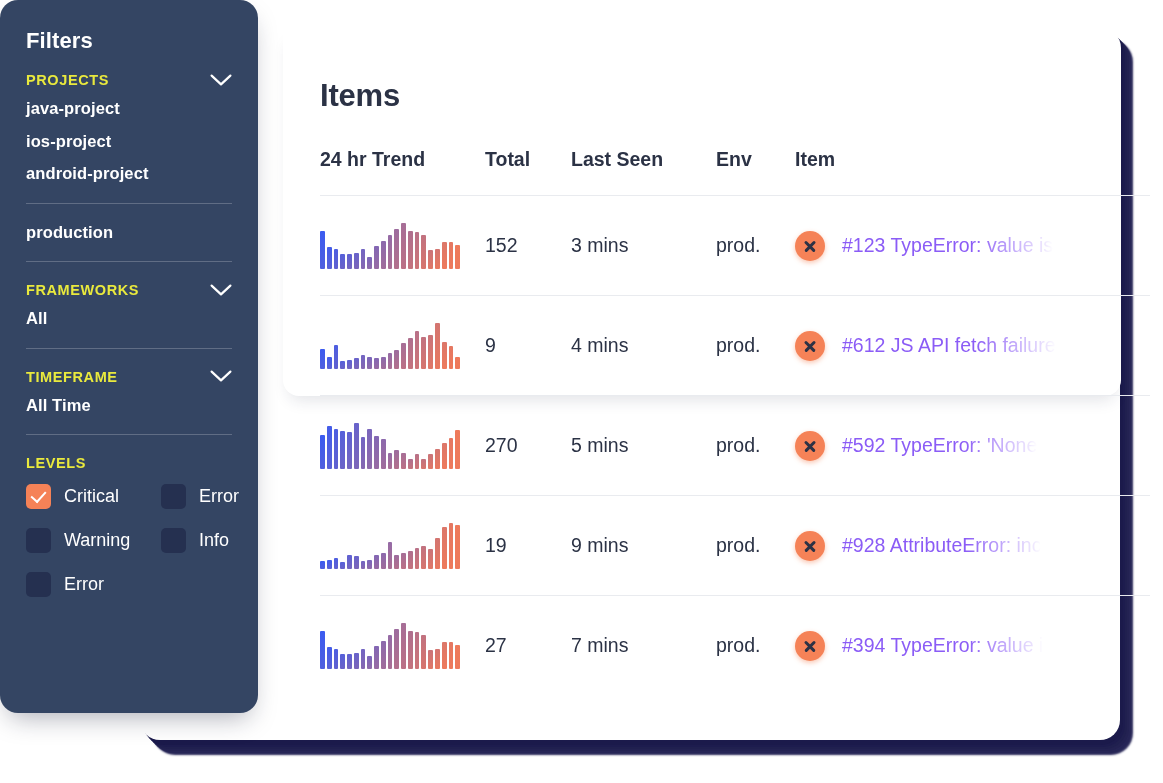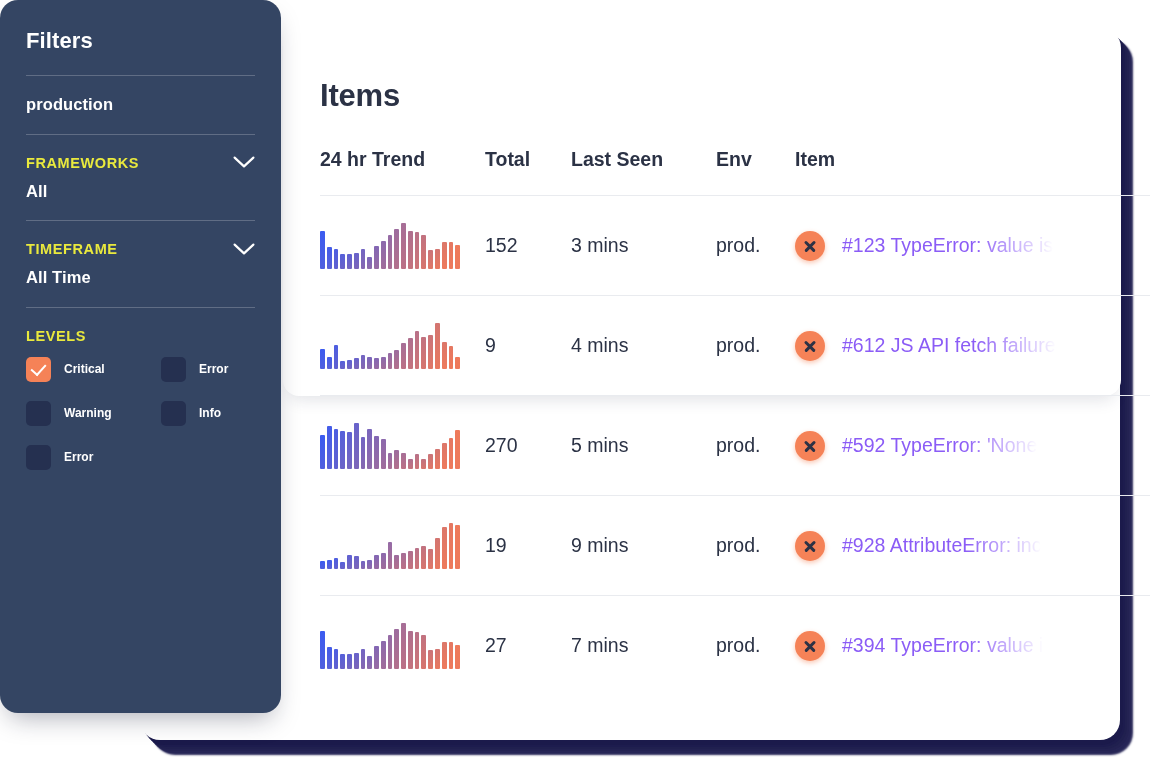--- a/index.html
+++ b/index.html
@@ -60,21 +60,21 @@
     background: #ffffff;
     box-shadow: 0 10px 16px -6px rgba(30,38,70,0.13);
     z-index: 3;
   }
 
   
   .sidebar {
     position: absolute;
     left: 0;
     top: 0;
-    width: 281px;
+    width: 258px;
     height: 713px;
     background: #344563;
     border-radius: 18px;
     z-index: 6;
     box-shadow: 0 12px 26px -8px rgba(20,24,50,0.35);
   }
   .sidebar-inner {
     padding: 20px 26px 0 26px;
   }
   .filters-title {
@@ -149,22 +149,22 @@
     left: 8px;
     top: 4px;
     width: 7px;
     height: 12px;
     border: solid #ffffff;
     border-width: 0 2.6px 2.6px 0;
     transform: rotate(42deg);
   }
   .level-label {
     color: #ffffff;
-    font-size: 12px;
-    font-weight: bold;
+    font-size: 18px;
+    font-weight: normal;
   }
 
   
   .main {
     position: absolute;
     left: 283px;
     top: 28px;
     width: 880px;
     height: 712px;
     z-index: 4;
@@ -484,20 +484,33 @@
             </tr>
           </tbody>
       </table>
     </div>
   </div>
 
   <aside class="sidebar">
     <div class="sidebar-inner">
       <div class="filters-title">Filters</div>
       <div id="groups">
+          <div class="group">
+            <div class="group-head">
+              <span class="group-title">PROJECTS</span>
+              <span>
+                <svg class="chev" viewBox="0 0 22 13" fill="none" aria-hidden="true">
+                  <path d="M1.6 1.6 L11 10.4 L20.4 1.6" stroke="#ffffff" stroke-width="2.2" stroke-linecap="round" stroke-linejoin="round"></path>
+                </svg>
+              </span>
+            </div>
+            <div class="group-item">java-project</div>
+            <div class="group-item">ios-project</div>
+            <div class="group-item">android-project</div>
+          </div>
           <div class="divider"></div>
           <div class="group">
             <div class="group-item">production</div>
           </div>
           <div class="divider"></div>
           <div class="group">
             <div class="group-head">
               <span class="group-title">FRAMEWORKS</span>
               <span>
                 <svg class="chev" viewBox="0 0 22 13" fill="none" aria-hidden="true">

